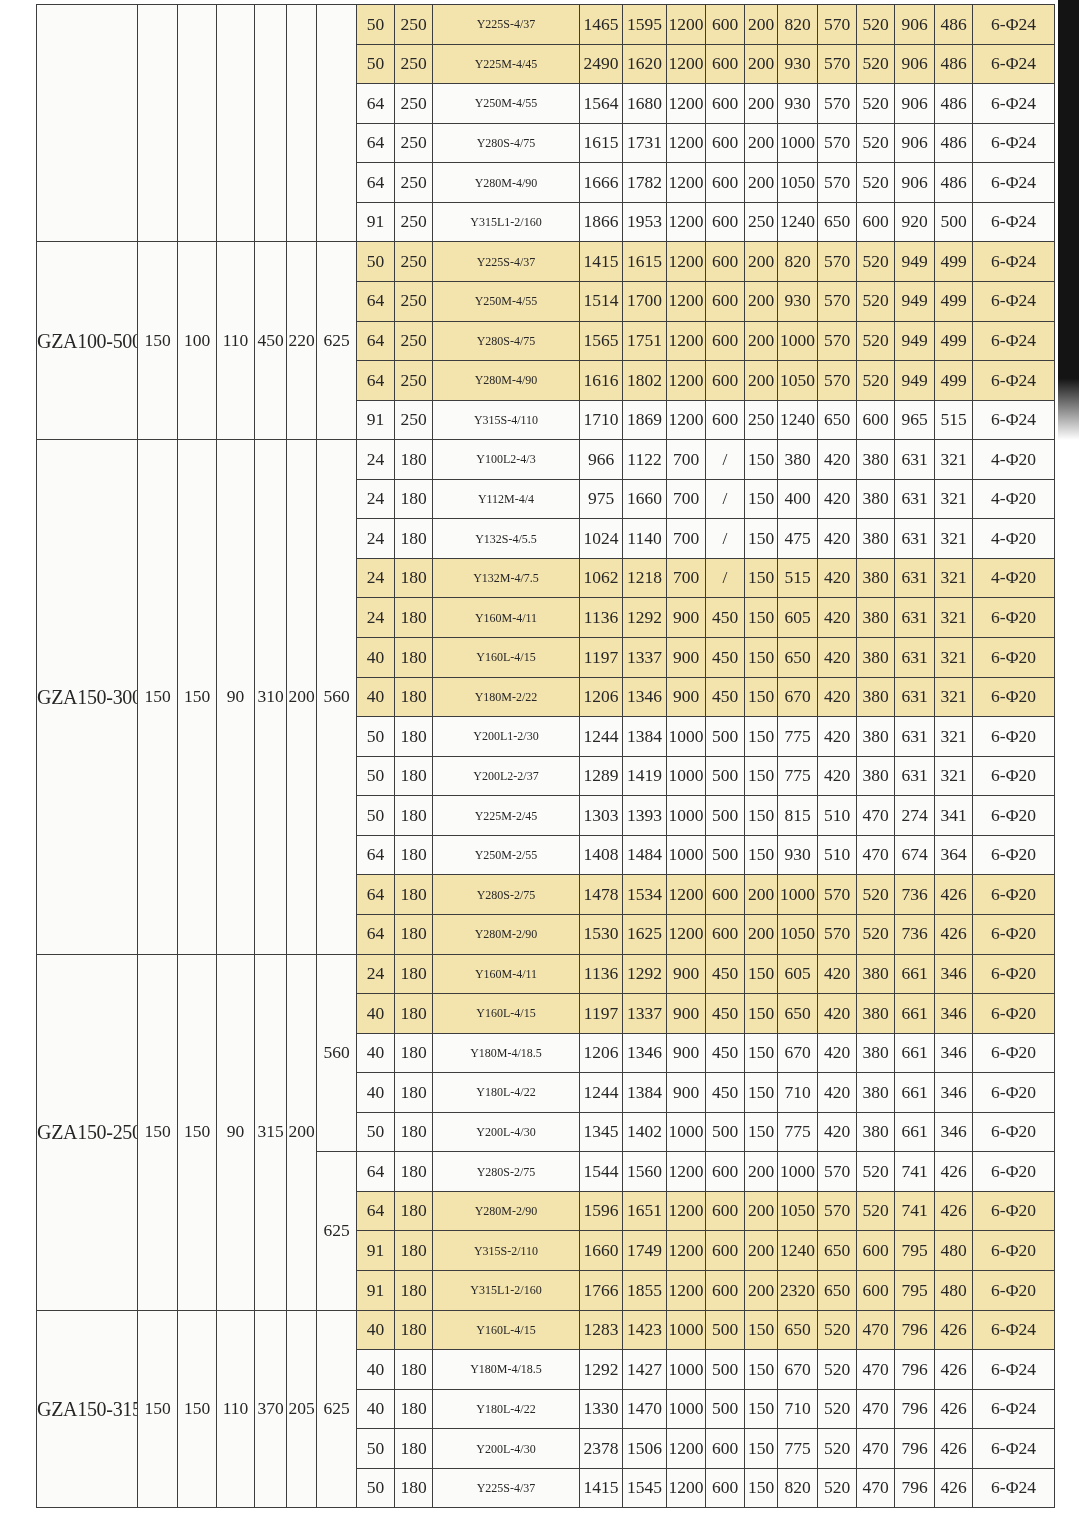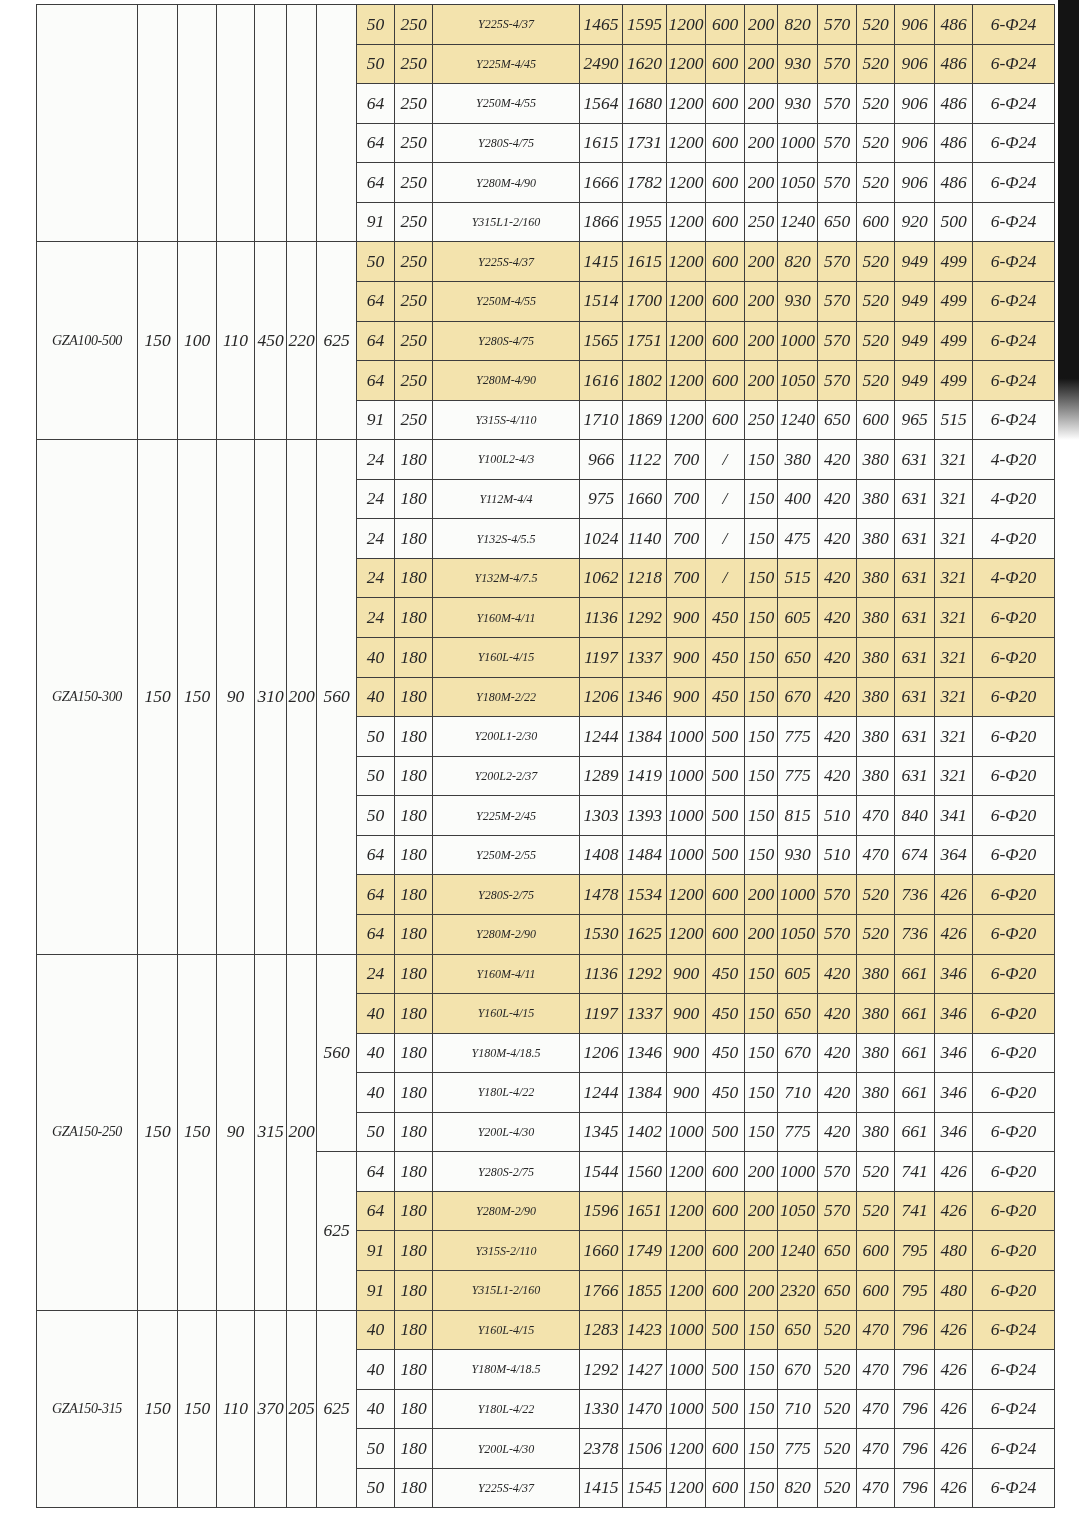--- a/index.html
+++ b/index.html
@@ -15,37 +15,36 @@
     overflow: hidden;
   }
   table.spec {
     position: absolute;
     left: 36px;
     top: 4px;
     width: 1019px;
     height: 1504px;
     border-collapse: collapse;
     table-layout: fixed;
-    font-style: italic;
   }
   table.spec td {
     border: 1.6px solid #3d3d3d;
     text-align: center;
     vertical-align: middle;
     font-size: 17.5px;
     line-height: 1;
     color: #262626;
     background: #fbfcfa;
     padding: 0;
     white-space: nowrap;
     overflow: hidden;
   }
   table.spec tr { height: 39.57px; }
   table.spec td.hl { background: #f3e3ad; }
-  table.spec td.model-cell { font-size: 14px; letter-spacing: -0.3px; }
+  table.spec td.model-cell { font-size: 20px; letter-spacing: -0.3px; }
   table.spec td.motor-cell { font-size: 12px; }
   table.spec td.dim-cell { font-size: 17.5px; }
   .edge-strip {
     position: absolute;
     right: 0; top: 0;
     width: 21px; height: 440px;
     background: linear-gradient(to bottom, #141414 0%, #141414 86%, rgba(20,20,20,0) 100%);
   }
 </style>
 </head>
@@ -162,21 +161,21 @@
           <td>520</td>
           <td>906</td>
           <td>486</td>
           <td>6-Φ24</td>
         </tr>
         <tr>
           <td>91</td>
           <td>250</td>
           <td class="motor-cell">Y315L1-2/160</td>
           <td>1866</td>
-          <td>1955</td>
+          <td>1953</td>
           <td>1200</td>
           <td>600</td>
           <td>250</td>
           <td>1240</td>
           <td>650</td>
           <td>600</td>
           <td>920</td>
           <td>500</td>
           <td>6-Φ24</td>
         </tr>
@@ -423,21 +422,21 @@
           <td>180</td>
           <td class="motor-cell">Y225M-2/45</td>
           <td>1303</td>
           <td>1393</td>
           <td>1000</td>
           <td>500</td>
           <td>150</td>
           <td>815</td>
           <td>510</td>
           <td>470</td>
-          <td>840</td>
+          <td>274</td>
           <td>341</td>
           <td>6-Φ20</td>
         </tr>
         <tr>
           <td>64</td>
           <td>180</td>
           <td class="motor-cell">Y250M-2/55</td>
           <td>1408</td>
           <td>1484</td>
           <td>1000</td>

